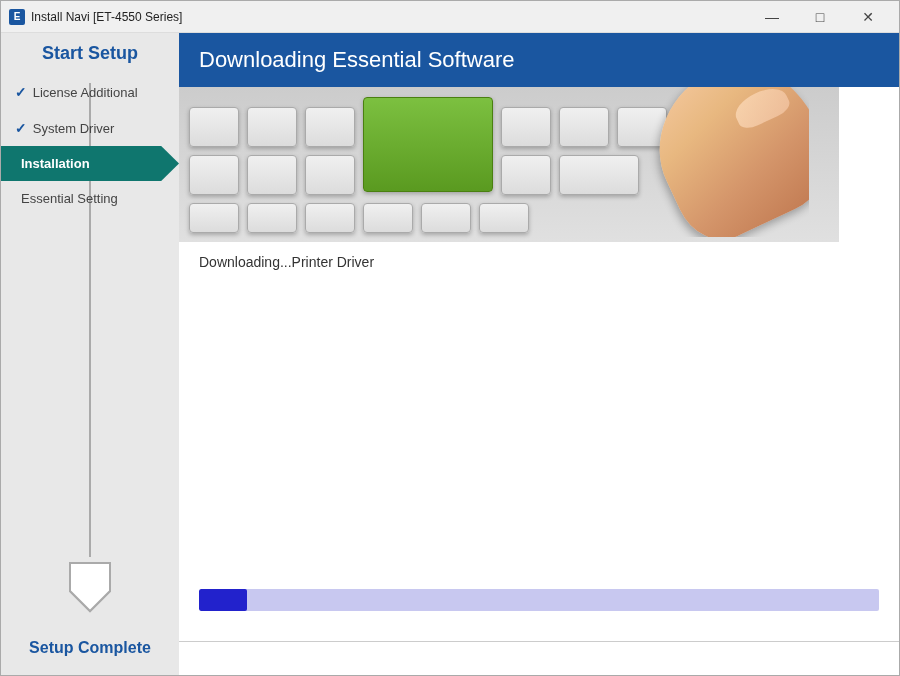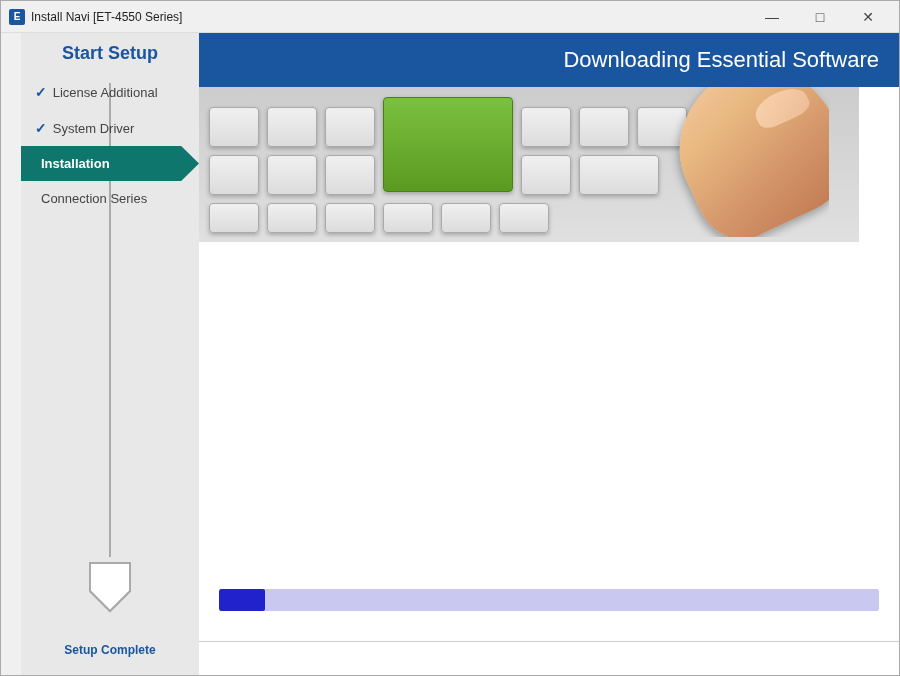--- a/index.html
+++ b/index.html
@@ -55,21 +55,20 @@
       color: #444;
       display: flex;
       align-items: center;
       justify-content: center;
     }
 
     
     .app-body {
       display: flex;
       height: calc(676px - 32px);
-      padding-left: 20px;
     }
 
     
     .sidebar {
       width: 178px;
       background: #e8e8e8;
       display: flex;
       flex-direction: column;
       align-items: center;
       padding-top: 10px;
@@ -147,32 +146,31 @@
       height: 60px;
       fill: white;
       stroke: #aaa;
       stroke-width: 2;
     }
 
     .setup-complete {
       position: absolute;
       bottom: 20px;
       text-align: left;
-      font-size: 12px;
+      font-size: 16px;
       font-weight: bold;
       color: #1a56a0;
     }
 
     
     .main-content {
       flex: 1;
       background: white;
       display: flex;
       flex-direction: column;
-      text-align: right;
     }
 
     .main-header {
       background: #1a56a0;
       padding: 14px 20px;
     }
 
     .main-header h1 {
       color: white;
       font-size: 22px;
@@ -276,21 +274,21 @@
         <span>System Driver</span>
       </div>
 
       <div class="step-item active">
         <span class="check"></span>
         <span>Installation</span>
       </div>
 
       <div class="step-item">
         <span class="check"></span>
-        <span>Connection Series</span>
+        <span>Essential Setting</span>
       </div>
 
 
 
     </div>
 
     <div class="sidebar-arrow">
       <svg viewBox="0 0 60 60" xmlns="http://www.w3.org/2000/svg">
         <polygon points="10,10 50,10 50,38 30,58 10,38" fill="white" stroke="#aaa" stroke-width="2"></polygon>
         <polygon points="10,10 50,10 50,38 30,58 10,38" fill="white"></polygon>
@@ -353,20 +351,21 @@
             width:55px;
             height:30px;
             background: linear-gradient(135deg, #ffe0c0, #f5c8a8);
             border-radius: 50% 50% 30% 30%;
             transform: rotate(-25deg);
             opacity:0.7;
           "></div>
         </div>
       </div>
 
+      <div class="download-text">Downloading...Printer Driver</div>
 
       <div class="progress-area">
         <div class="progress-bar-container">
           <div class="progress-bar-fill" id="progress-fill" style="width: 7%;"></div>
         </div>
       </div>
 
     </div>
 
     <div class="main-footer"></div>

